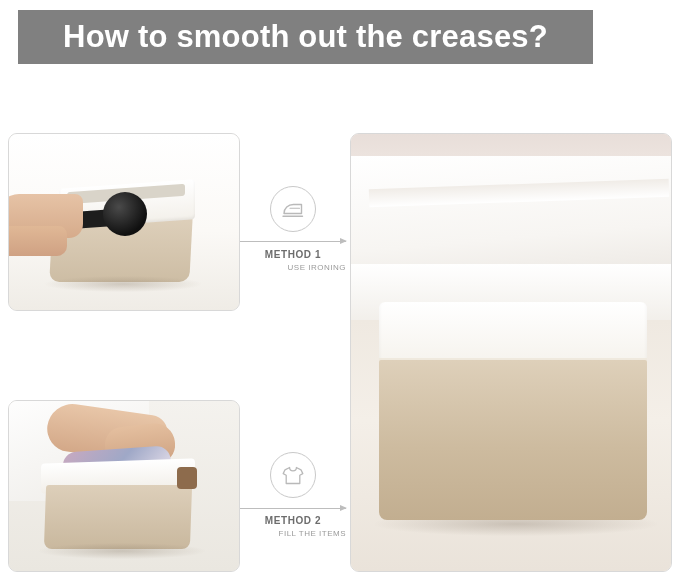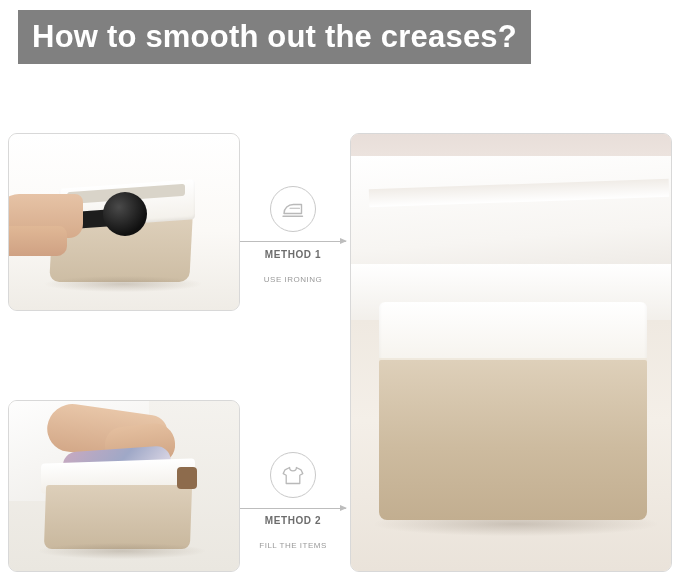--- a/index.html
+++ b/index.html
@@ -13,21 +13,21 @@
     font-family: "Liberation Sans", sans-serif;
     overflow: hidden;
     position: relative;
   }
 
   
   .header-banner {
     position: absolute;
     left: 18px;
     top: 10px;
-    width: 513px;
+    width: 575px;
     height: 54px;
     background: #808080;
     display: flex;
     align-items: center;
     justify-content: center;
   }
   .header-title {
     color: #ffffff;
     font-size: 31px;
     font-weight: bold;
@@ -72,21 +72,22 @@
     font-weight: bold;
     color: #6d6d6d;
     letter-spacing: 0.6px;
     line-height: 13px;
   }
   .method-sub {
     font-size: 8px;
     color: #9a9a9a;
     letter-spacing: 0.5px;
     line-height: 12px;
-    margin-top: 13px;
+    margin-top: 1px;
+    text-align: right;
   }
 
   
   .arrow {
     position: absolute;
     height: 1px;
     background: #bdbdbd;
   }
   .arrow::after {
     content: "";

